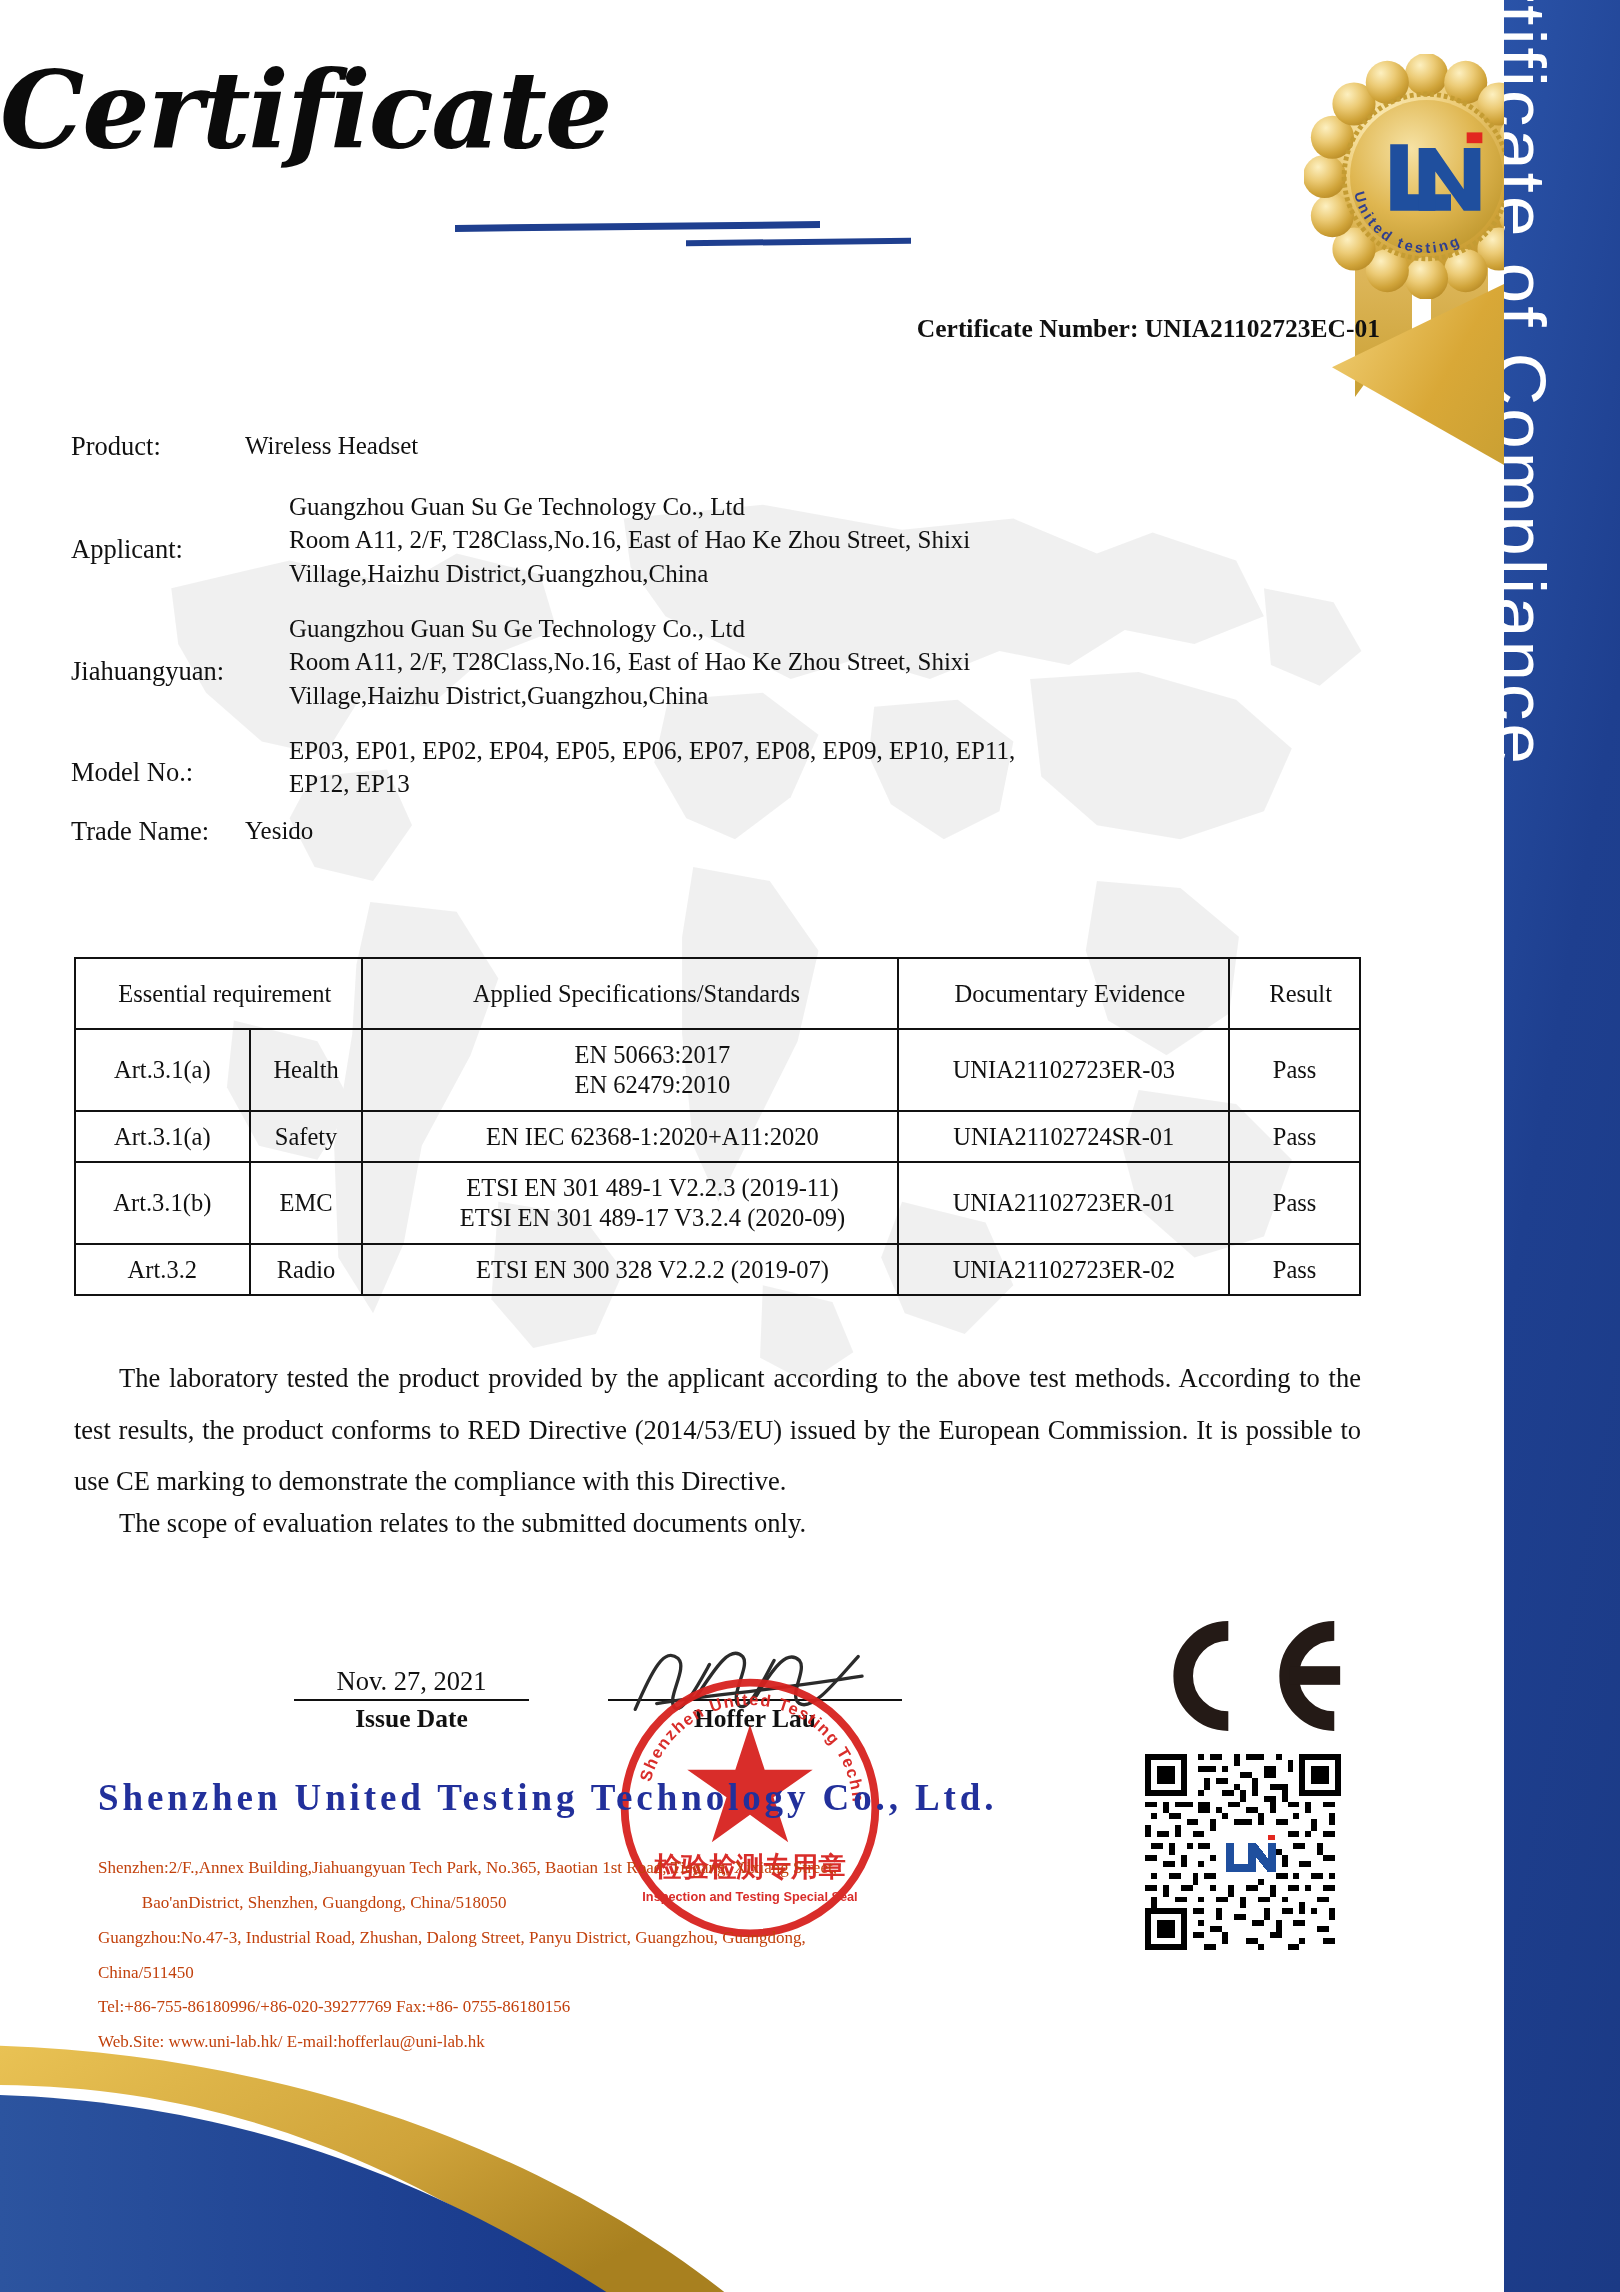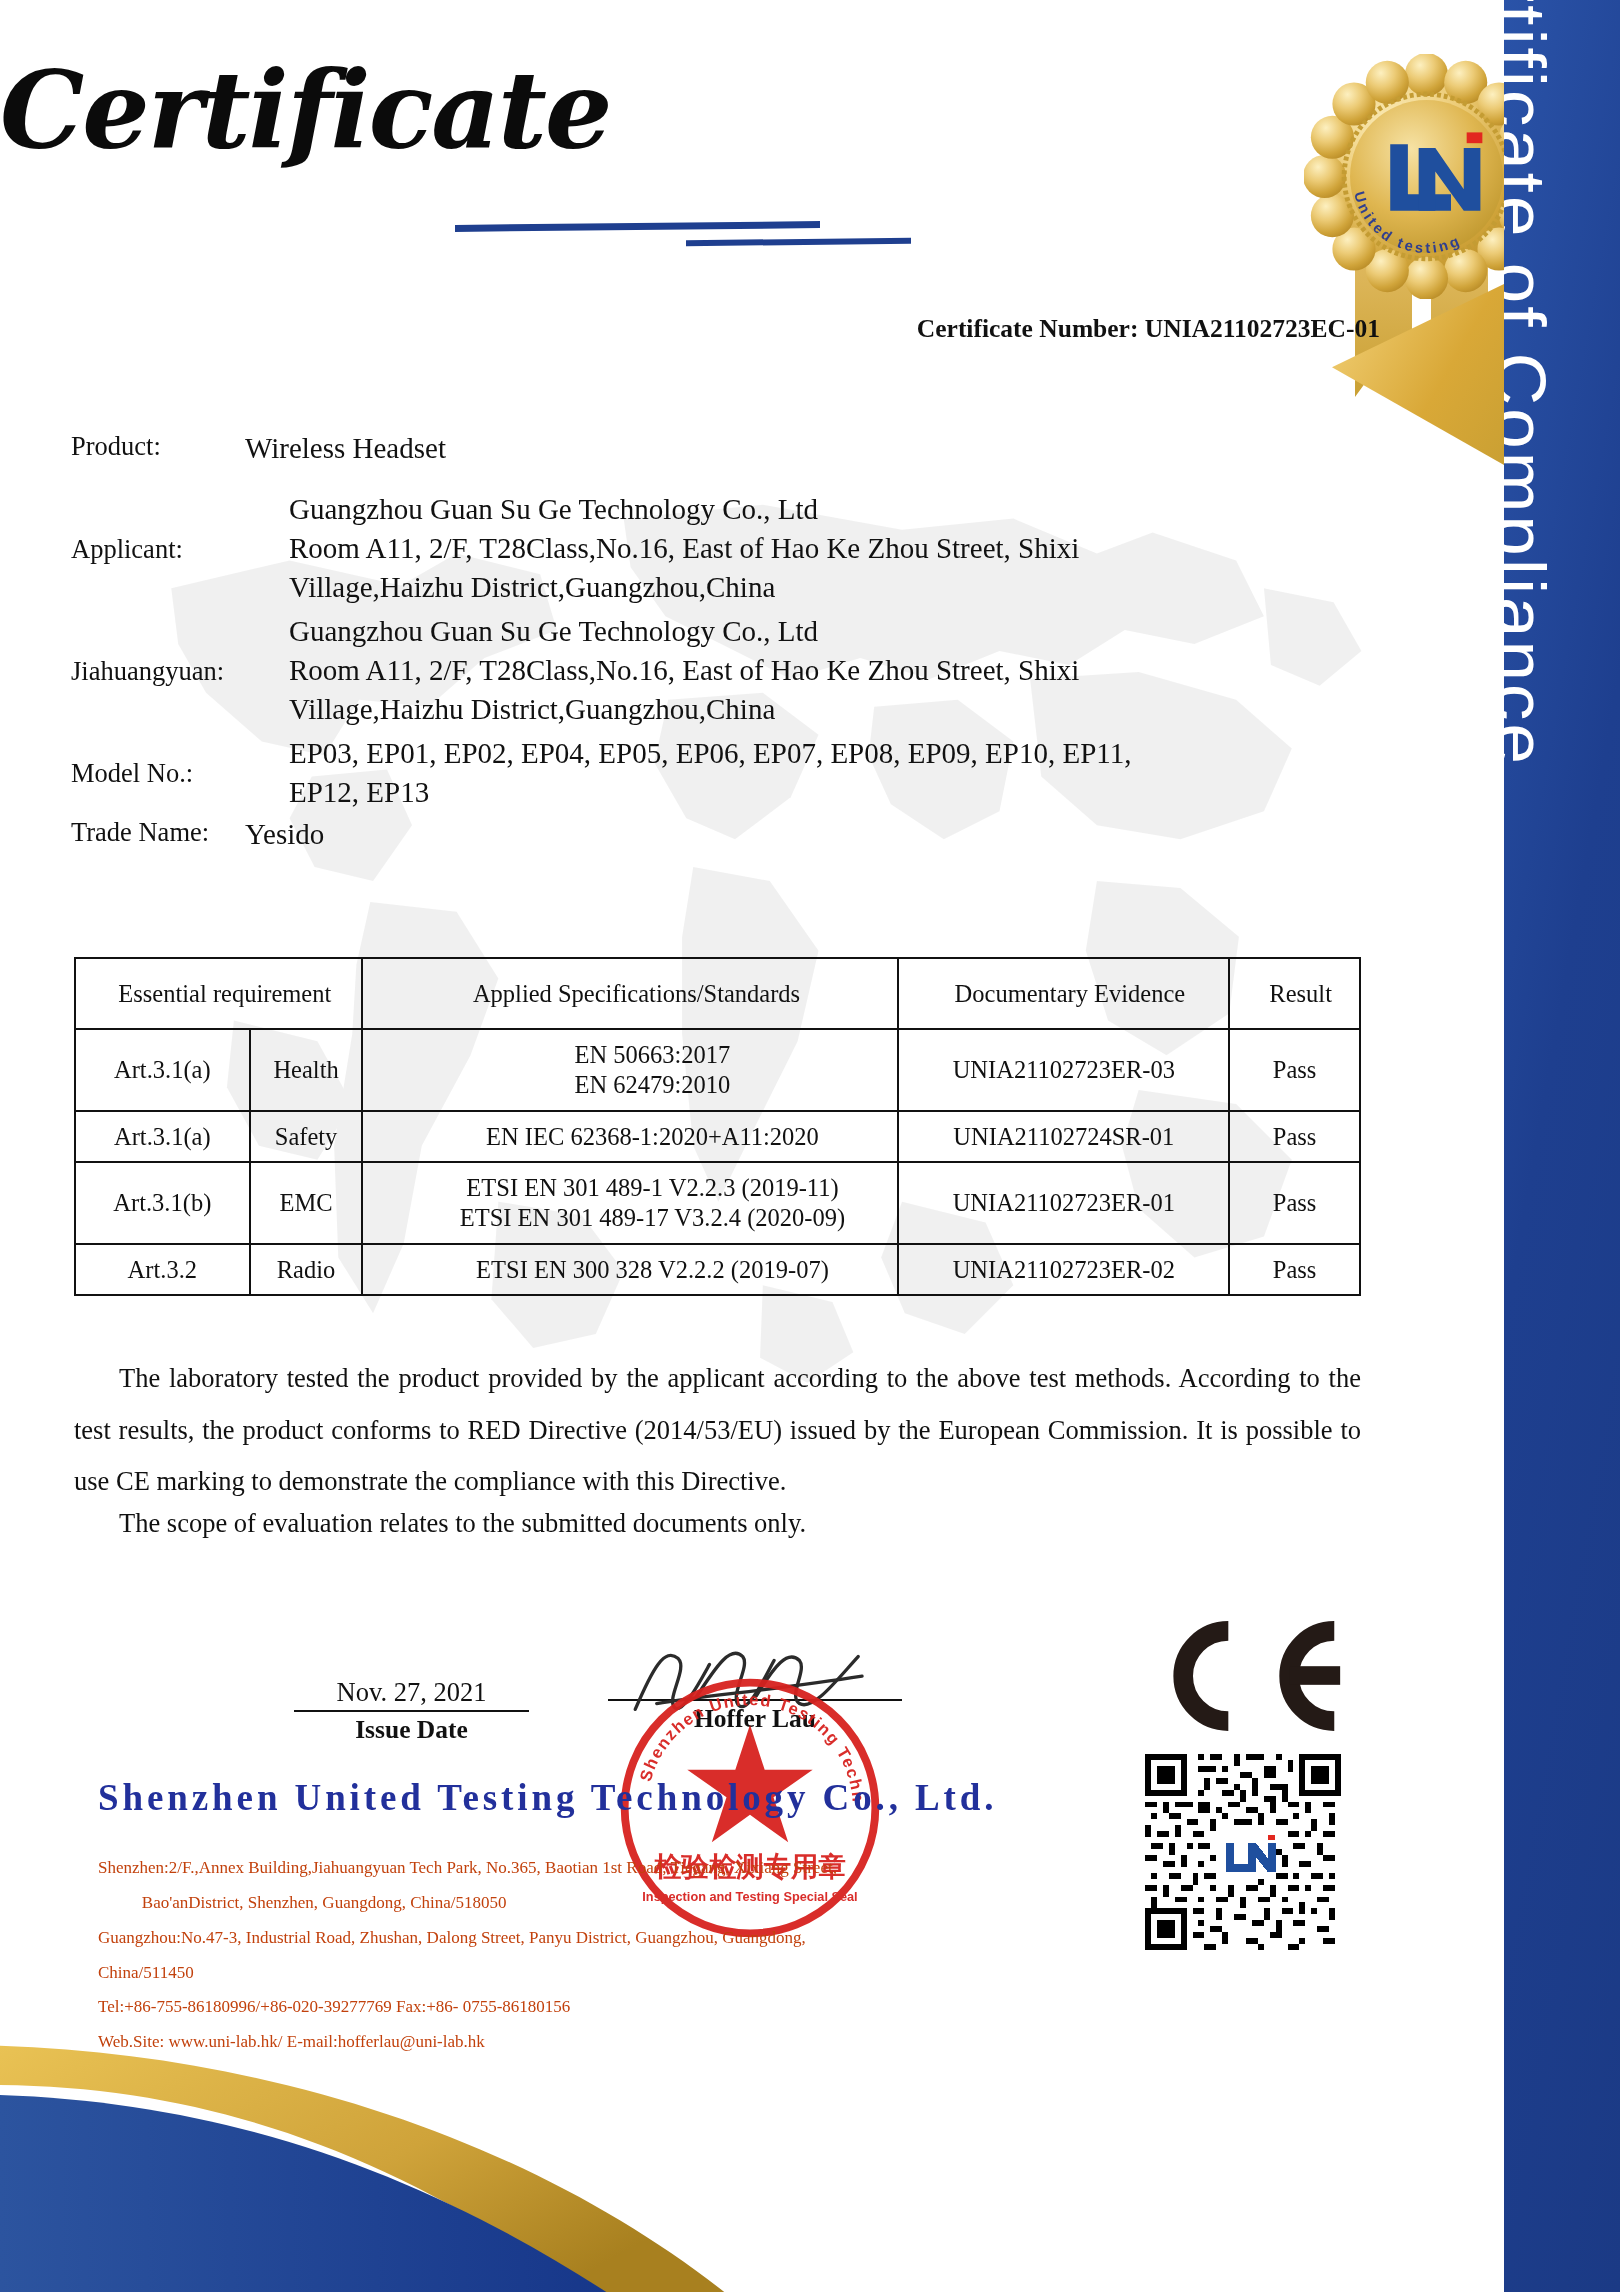--- a/index.html
+++ b/index.html
@@ -68,21 +68,21 @@
     font-size:25.5px;font-weight:700;color:#111;
     font-family:"Liberation Serif", serif;
   }
 
   
   .info{position:absolute;left:71px;top:429px;width:1274px;}
   .info-row{display:flex;align-items:flex-start;margin-bottom:3.9px;}
   .info-label{
     width:174px;flex:0 0 174px;font-size:26.5px;color:#111;padding-top:2px;
   }
-  .info-value{flex:1;font-size:29px;color:#111;line-height:1.34;}
+  .info-value{flex:1;font-size:25px;color:#111;line-height:1.34;}
   .just{text-align:justify;text-align-last:left;}
   .vline{display:block;margin-left:44px;}
 
   .row-product{height:57px;}
   .row-applicant{min-height:118px;}
   .row-manufacturer{min-height:118px;}
 
   .lbl-mid{align-self:center;}
 
   
@@ -115,21 +115,21 @@
     font-size:26.5px;color:#111;line-height:1.95;
     text-align:justify;text-align-last:left;
   }
   .p1{top:1353px;}
   .p2{top:1498px;}
   .indent{display:inline-block;width:45px;}
 
   
   .sig{position:absolute;left:0;top:1666px;width:1460px;}
   .sig-col{position:absolute;text-align:center;}
-  .sig-date{left:294px;width:235px;margin-top:11px;}
+  .sig-date{left:294px;width:235px;}
   .sig-name{left:608px;width:294px;}
   .sig-val{font-size:26.5px;color:#111;padding-bottom:2px;}
   .sig-rule{border-bottom:2px solid #111;height:0;margin-bottom:2.9px;}
   .sig-cap{font-size:25.5px;font-weight:700;color:#111;}
   .sig-name .sig-val{color:#111;}
 
   .signature-ink{
     position:absolute;left:627px;top:1639px;width:255px;height:88px;
     pointer-events:none;
   }

